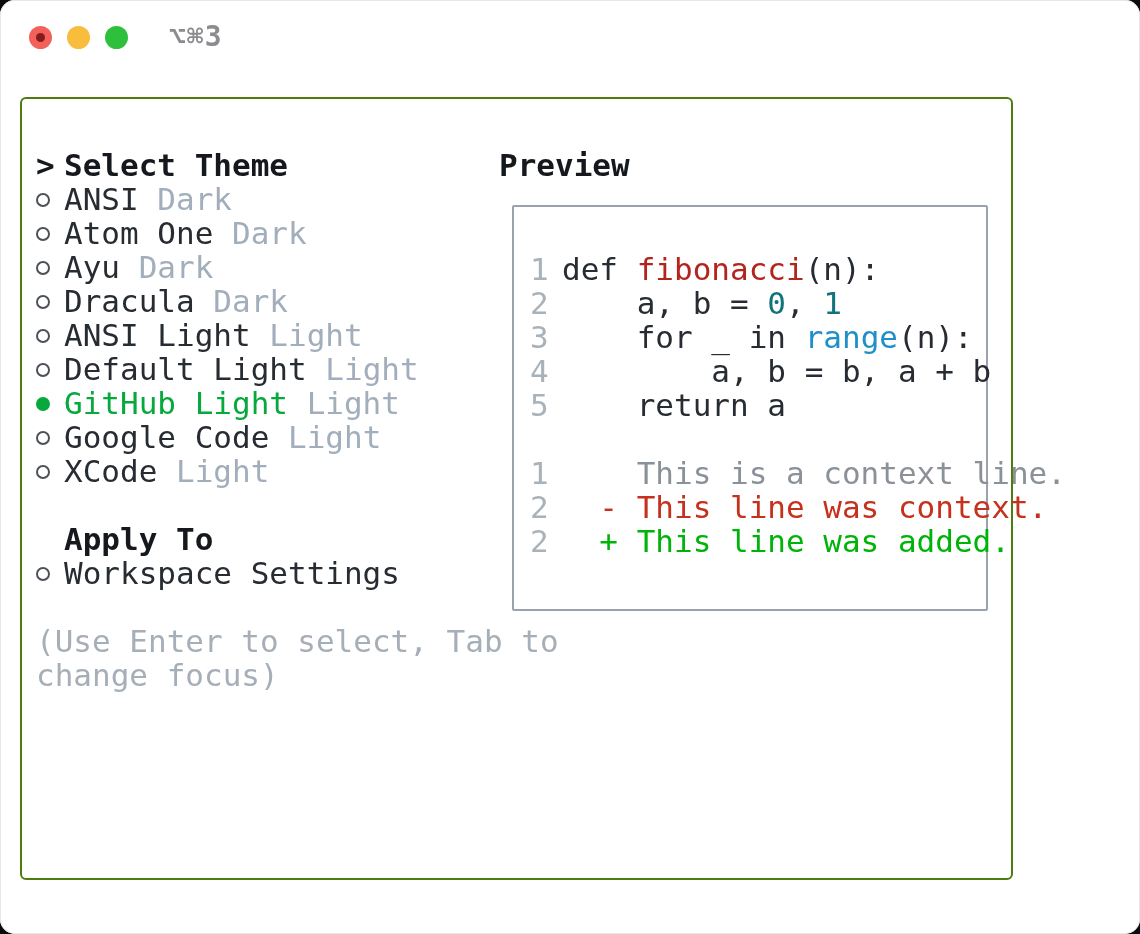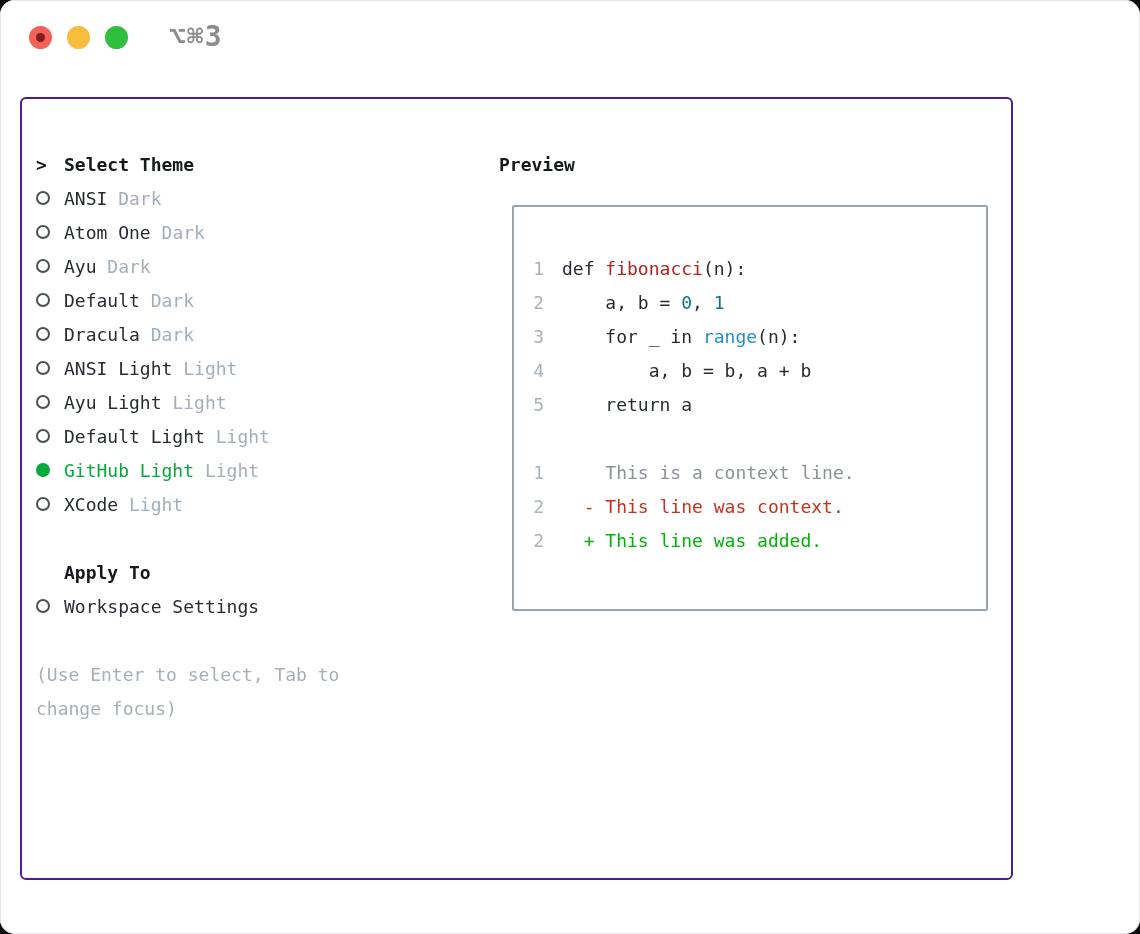--- a/index.html
+++ b/index.html
@@ -18,22 +18,22 @@
   .tl.yellow{left:67px;background:var(--tl-yellow,#f8bd3c);}
   .tl.green{left:105px;background:var(--tl-green,#2ec03d);}
   .tl-dot{position:absolute;left:7px;top:7px;width:9px;height:9px;border-radius:50%;background:#6d0f0f;opacity:.85;}
   .title-shortcut{
     position:absolute;left:169px;top:21px;font-size:28px;font-weight:bold;
     color:#8b8b90;letter-spacing:1px;line-height:32px;
   }
   
   .panel{
     position:absolute;left:20px;top:97px;width:993px;height:783px;
-    border:2px solid #4c1d95;border-radius:6px;box-sizing:border-box;
-    font-size:18px;
+    border:2px solid #4d7c0f;border-radius:6px;box-sizing:border-box;
+    font-size:31px;
   }
   .left{position:absolute;left:14px;top:49px;}
   .row{height:34px;line-height:34px;white-space:pre;}
   .marker{display:inline-block;width:28px;}
   .h{font-weight:bold;color:#15181c;}
   .prompt{font-weight:bold;color:#15181c;}
   .circle{
     display:inline-block;width:14px;height:14px;box-sizing:border-box;
     border:2px solid #4a5158;border-radius:50%;vertical-align:middle;margin-top:-4px;
   }
@@ -75,26 +75,25 @@
 
   <div class="panel">
 
     <div class="left">
       <div class="row"><span class="marker prompt">&gt;</span><span class="h">Select Theme</span></div>
 
       <div id="theme-list">
           <div class="row option"><span class="marker"><span class="circle"></span></span><span class="lab">ANSI</span><span class="variant"> Dark</span></div>
           <div class="row option"><span class="marker"><span class="circle"></span></span><span class="lab">Atom One</span><span class="variant"> Dark</span></div>
           <div class="row option"><span class="marker"><span class="circle"></span></span><span class="lab">Ayu</span><span class="variant"> Dark</span></div>
-          <div class="row option"><span class="marker"><span class="circle"></span></span><span class="lab">Default</span><span class="variant"> Dark</span></div>
           <div class="row option"><span class="marker"><span class="circle"></span></span><span class="lab">Dracula</span><span class="variant"> Dark</span></div>
           <div class="row option"><span class="marker"><span class="circle"></span></span><span class="lab">ANSI Light</span><span class="variant"> Light</span></div>
-          <div class="row option"><span class="marker"><span class="circle"></span></span><span class="lab">Ayu Light</span><span class="variant"> Light</span></div>
           <div class="row option"><span class="marker"><span class="circle"></span></span><span class="lab">Default Light</span><span class="variant"> Light</span></div>
           <div class="row option selected"><span class="marker"><span class="circle filled"></span></span><span class="lab">GitHub Light</span><span class="variant"> Light</span></div>
+          <div class="row option"><span class="marker"><span class="circle"></span></span><span class="lab">Google Code</span><span class="variant"> Light</span></div>
           <div class="row option"><span class="marker"><span class="circle"></span></span><span class="lab">XCode</span><span class="variant"> Light</span></div>
         </div>
 
       <div class="row"></div>
 
       <div class="row"><span class="marker"></span><span class="h">Apply To</span></div>
 
       <div id="apply-list">
           <div class="row option"><span class="marker"><span class="circle"></span></span><span class="lab">Workspace Settings</span></div>
         </div>

